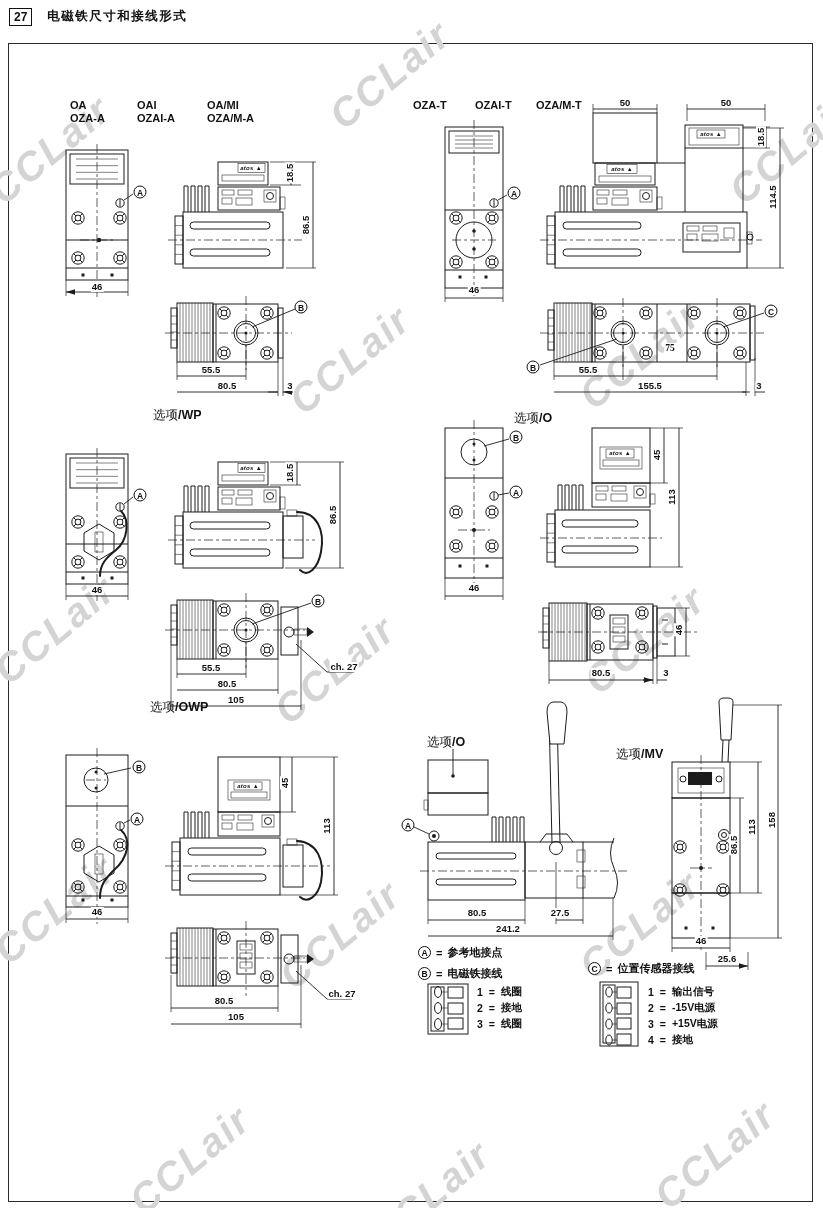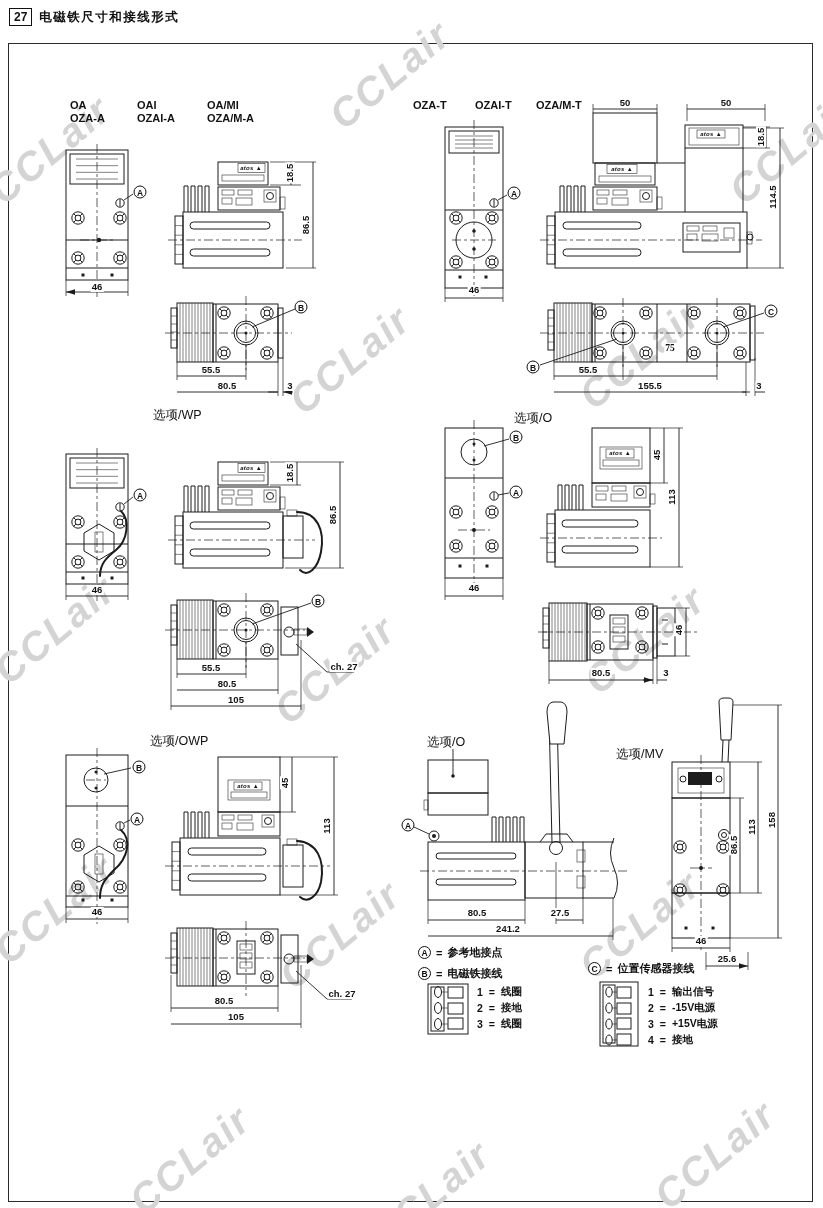--- a/index.html
+++ b/index.html
@@ -1,18 +1,18 @@
 <!DOCTYPE html>
 <html><head>
 <meta charset="utf-8">
 <style>
   html,body{margin:0;padding:0}
   body{width:823px;height:1208px;position:relative;background:#fff;overflow:hidden;
        font-family:"Liberation Sans","DejaVu Sans",sans-serif;color:#111}
-  .hdr{position:absolute;left:9px;top:8px;display:flex;align-items:center;gap:7px;z-index:5}
+  .hdr{position:absolute;left:9px;top:8px;display:flex;align-items:flex-start;gap:15px;z-index:5}
   .numbox{border:1.6px solid #111;font-weight:700;font-size:12px;padding:0 4px;line-height:16px}
   .htitle{font-weight:700;font-size:12.5px;letter-spacing:1.5px}
   .frame{position:absolute;left:8px;top:43px;width:805px;height:1159px;border:1.8px solid #2b2b2b;
          box-sizing:border-box;z-index:0;background:#fff}
   #wm{position:absolute;inset:0;z-index:1}
   .wm{position:absolute;font-style:italic;font-weight:700;font-size:40px;letter-spacing:2px;
       color:#d4d4d4;transform:translate(-50%,-50%) rotate(-40deg);white-space:nowrap}
   #art{position:absolute;left:0;top:0;z-index:2}
   #art *{fill:none;stroke:#1c1c1c;stroke-width:1}
   #art .f{fill:#1c1c1c;stroke:none}
@@ -20,21 +20,21 @@
   #art .thin{stroke-width:.55}
   #art .ext{stroke-width:.7}
   #art .cl{stroke-width:.7;stroke-dasharray:9 3 3 3}
   #art .dl,#art .ldr{stroke-width:.9}
   #art .w2{stroke-width:2;stroke-linecap:round}
   #art .ah{fill:#1c1c1c;stroke:none}
   #labels{position:absolute;inset:0;z-index:4;pointer-events:none}
   #labels>*{pointer-events:auto}
   .mt{position:absolute;font-weight:700;font-size:11px;line-height:13px;white-space:nowrap}
   .ot{position:absolute;font-size:12.5px;white-space:nowrap}
-  .ot b{font-weight:400}
+  .ot b{font-weight:700}
   .dim{position:absolute;font-weight:700;font-size:9.5px;white-space:nowrap;
        transform:translate(-50%,-50%);background:#fff;padding:0 1px;line-height:10px}
   .dim.rot{transform:translate(-50%,-50%) rotate(-90deg)}
   .co{width:13px;height:13px;border:1.2px solid #111;border-radius:50%;font-size:8.5px;font-weight:700;
       line-height:12px;text-align:center;background:#fff;box-sizing:border-box;display:inline-block}
   .co.abs{position:absolute;transform:translate(-50%,-50%)}
   .atos{position:absolute;font-style:italic;font-weight:700;font-size:6px;line-height:7px;
         transform:translate(-50%,-50%);white-space:nowrap;letter-spacing:.3px}
   .lrow{position:absolute;display:flex;align-items:center;gap:5px;font-size:11px;font-weight:700;white-space:nowrap}
   .pinrow{position:absolute;display:flex;align-items:center;gap:6px;font-size:10.5px;font-weight:700;white-space:nowrap}
@@ -479,21 +479,21 @@
 
   <div class="mt" style="left:70px;top:99px"><span>OA</span><br><span>OZA-A</span></div>
   <div class="mt" style="left:137px;top:99px"><span>OAI</span><br><span>OZAI-A</span></div>
   <div class="mt" style="left:207px;top:99px"><span>OA/MI</span><br><span>OZA/M-A</span></div>
   <div class="mt" style="left:413px;top:99px">OZA-T</div>
   <div class="mt" style="left:475px;top:99px">OZAI-T</div>
   <div class="mt" style="left:536px;top:99px">OZA/M-T</div>
 
   <div class="ot" style="left:153px;top:407px"><span>选项</span><b>/WP</b></div>
   <div class="ot" style="left:514px;top:410px"><span>选项</span><b>/O</b></div>
-  <div class="ot" style="left:150px;top:733px"><span>选项</span><b>/OWP</b></div>
+  <div class="ot" style="left:150px;top:699px"><span>选项</span><b>/OWP</b></div>
   <div class="ot" style="left:427px;top:734px"><span>选项</span><b>/O</b></div>
   <div class="ot" style="left:616px;top:746px"><span>选项</span><b>/MV</b></div>
 
   <div class="lrow" style="left:418px;top:945px">
     <span class="co">A</span>
     <span>=</span>
     <span>参考地接点</span>
   </div>
   <div class="lrow" style="left:418px;top:966px">
     <span class="co">B</span>

